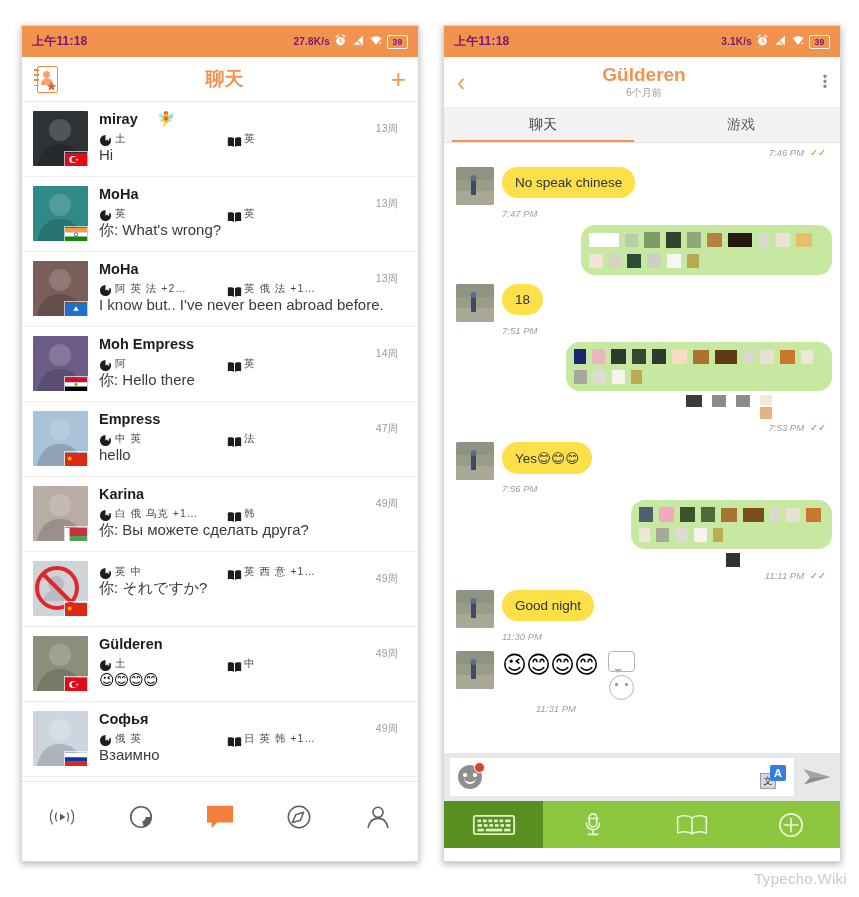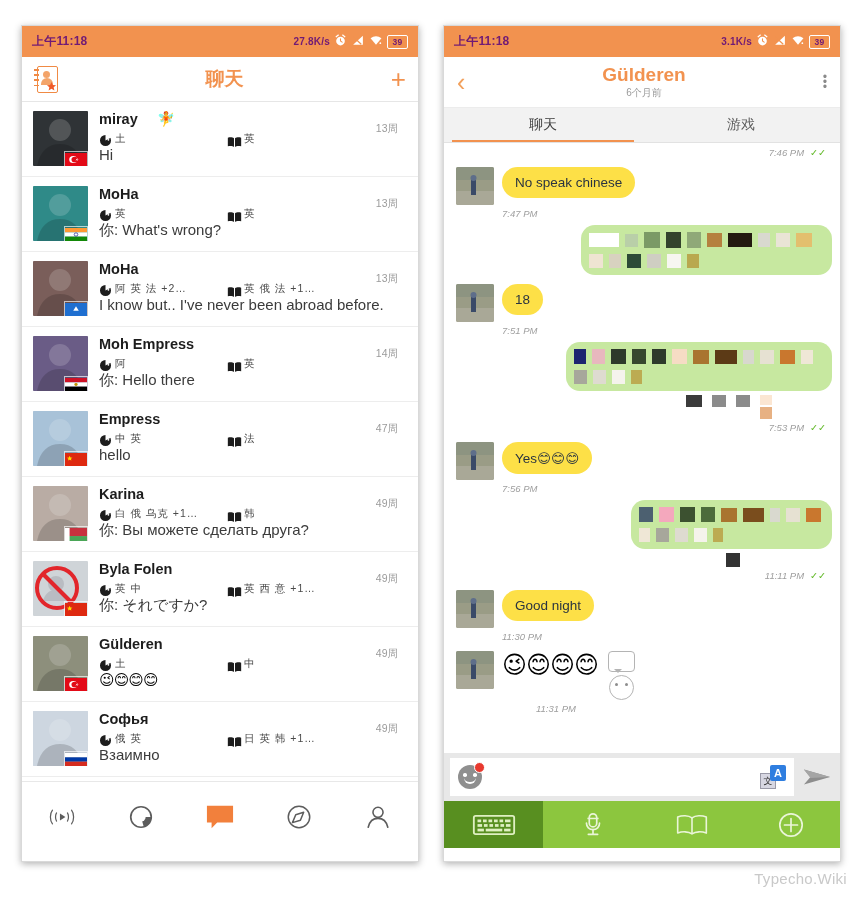--- a/index.html
+++ b/index.html
@@ -393,23 +393,21 @@
         <div class="chatrow">
           <span class="av"><svg width="55" height="55" viewBox="0 0 55 55">
               <circle cx="23" cy="23" r="8" fill="#b9bcc2"></circle>
               <path d="M10 40c2-8 7-11 13-11s11 3 13 11z" fill="#b9bcc2"></path>
               <circle cx="24" cy="27" r="20" fill="none" stroke="#e2262b" stroke-width="4"></circle>
               <path d="M10 13 L38 41" stroke="#e2262b" stroke-width="4"></path>
             </svg><span class="flag"><svg width="22" height="13" viewBox="0 0 24 16" preserveAspectRatio="none">
                 <rect width="24" height="16" fill="#de2910"></rect>
                 <path d="M5 3l1 2.6 2.6.2-2 1.7.6 2.5L5 8.6 2.8 10l.6-2.5-2-1.7 2.6-.2z" fill="#ffde00" transform="scale(.85) translate(1,1)"></path>
               </svg></span></span>
-          <span class="rowbody"><span class="rname">
-              <span>Byla Folen</span>
-            </span><span class="rmeta">
+          <span class="rowbody"><span class="rmeta">
               <span class="m1">
                 <span class="ic-speak"><svg width="13" height="13" viewBox="0 0 16 16">
                     <path d="M8 1.2a6.8 6.8 0 1 0 0 13.6A6.8 6.8 0 0 0 8 1.2z" fill="#1d1d1d"></path>
                     <path d="M8 8 L15 4.2 A6.8 6.8 0 0 0 8 1.2z" fill="#fff"></path>
                     <circle cx="11.6" cy="7.2" r="1.1" fill="#fff"></circle>
                   </svg></span>
                 <span class="tag">英 中</span>
               </span>
               <span class="m2">
                 <span class="ic-book"><svg width="15" height="12" viewBox="0 0 18 14">

